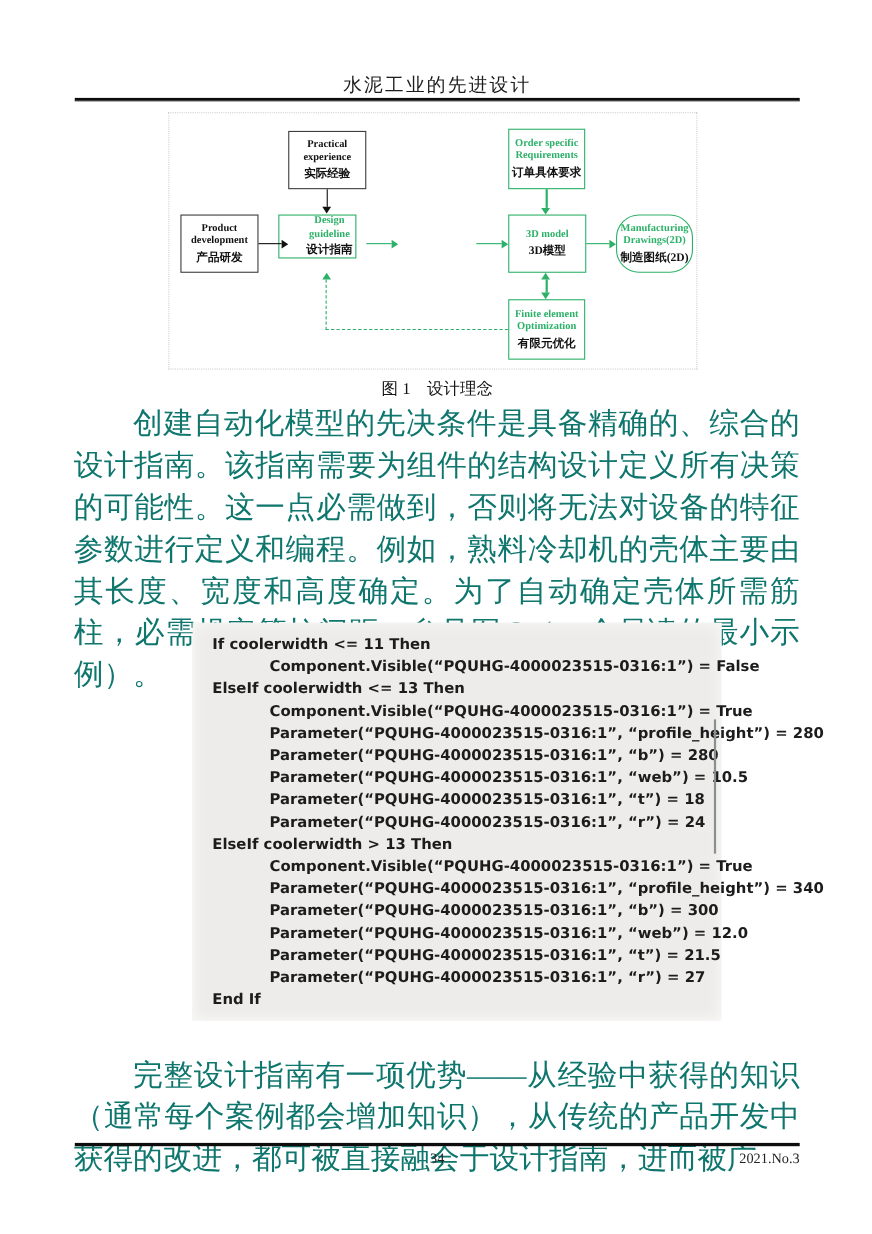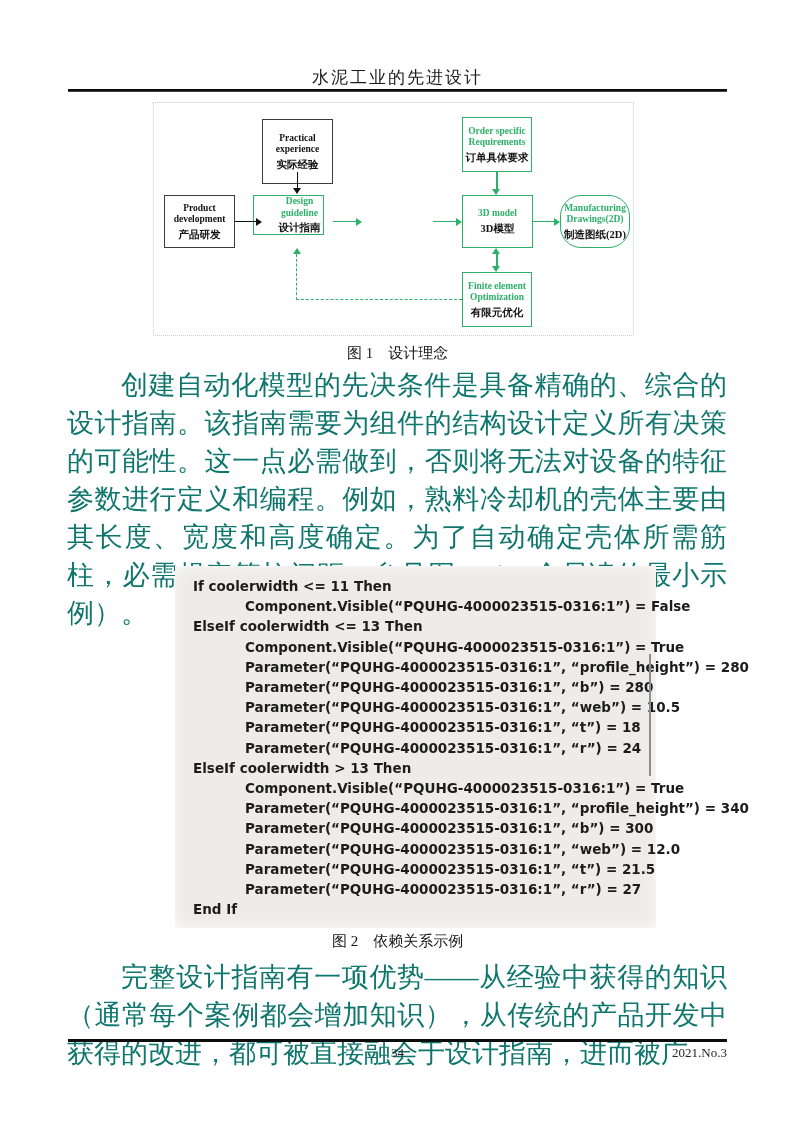--- a/index.html
+++ b/index.html
@@ -22,21 +22,21 @@
     border:1px dotted #cfcfcf;background:#fff;}
   .dbox{position:absolute;background:#fff;display:flex;flex-direction:column;align-items:center;
     justify-content:center;text-align:center;padding:2px;}
   .dbox .en{font-weight:bold;font-size:9.5px;line-height:11.5px;font-family:"Liberation Serif",serif;}
   .dbox .zh{font-weight:bold;font-size:10.5px;line-height:12px;margin-top:3px;color:#111;}
   .green-box{border:1.5px solid var(--green);}
   .green-box .en{color:var(--green);}
   .dark-box{border:1.5px solid #3c3c3c;}
   .dark-box .en{color:#111;}
 
-  .b-practical{left:108px;top:16px;width:71px;height:65px;}
+  .b-practical{left:108px;top:16px;width:71px;height:53px;}
   .b-order{left:308px;top:14px;width:70px;height:55px;}
   .b-product{left:10px;top:92px;width:71px;height:53px;}
   .b-design{left:99px;top:92px;width:71px;height:40px;padding-left:24px;}
   .b-programming{left:208px;top:92px;width:71px;height:53px;}
   .b-model{left:308px;top:92px;width:71px;height:53px;}
   .b-manufacturing{left:406px;top:92px;width:70px;height:53px;border-radius:21px;}
   .b-finite{left:308px;top:169px;width:70px;height:55px;}
 
   .hl{position:absolute;height:1.6px;background:#111;}
   .vl{position:absolute;width:1.6px;background:#111;}
@@ -163,21 +163,20 @@
         <div class="code-line indent-1">Parameter(“PQUHG-4000023515-0316:1”, “profile_height”) = 340</div>
         <div class="code-line indent-1">Parameter(“PQUHG-4000023515-0316:1”, “b”) = 300</div>
         <div class="code-line indent-1">Parameter(“PQUHG-4000023515-0316:1”, “web”) = 12.0</div>
         <div class="code-line indent-1">Parameter(“PQUHG-4000023515-0316:1”, “t”) = 21.5</div>
         <div class="code-line indent-1">Parameter(“PQUHG-4000023515-0316:1”, “r”) = 27</div>
         <div class="code-line indent-0">End If</div>
       </div>
     <div class="code-caret"></div>
   </div>
 
-  <div class="fig-caption cap2">图 2　依赖关系示例</div>
 
   <p class="body-para p2">完整设计指南有一项优势——从经验中获得的知识（通常每个案例都会增加知识），从传统的产品开发中获得的改进，都可被直接融会于设计指南，进而被广</p>
 
   <div class="footer-rule"></div>
   <div class="footer-page">34</div>
   <div class="footer-issue">2021.No.3</div>
 
 </div>
 
 </body></html>

